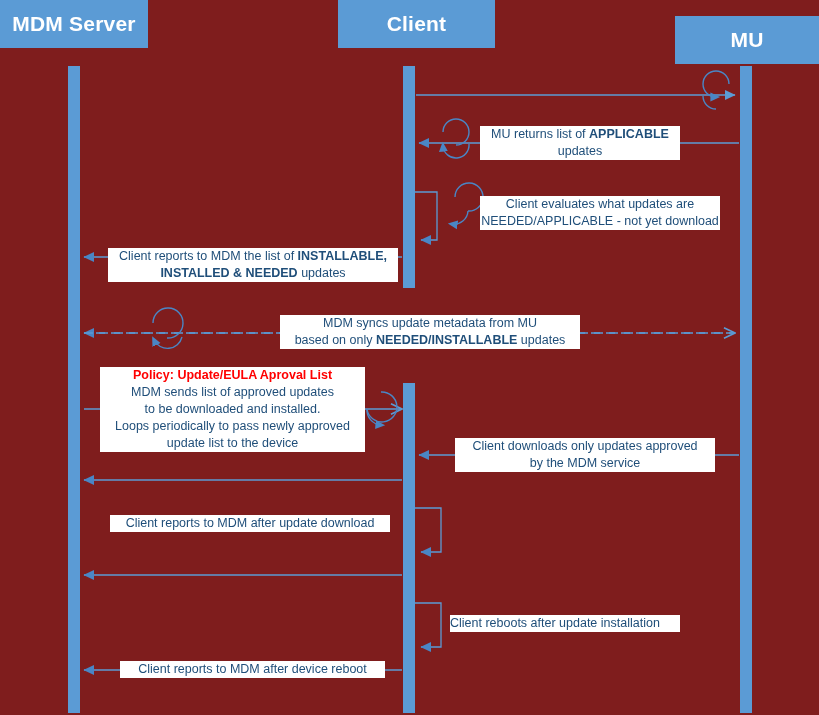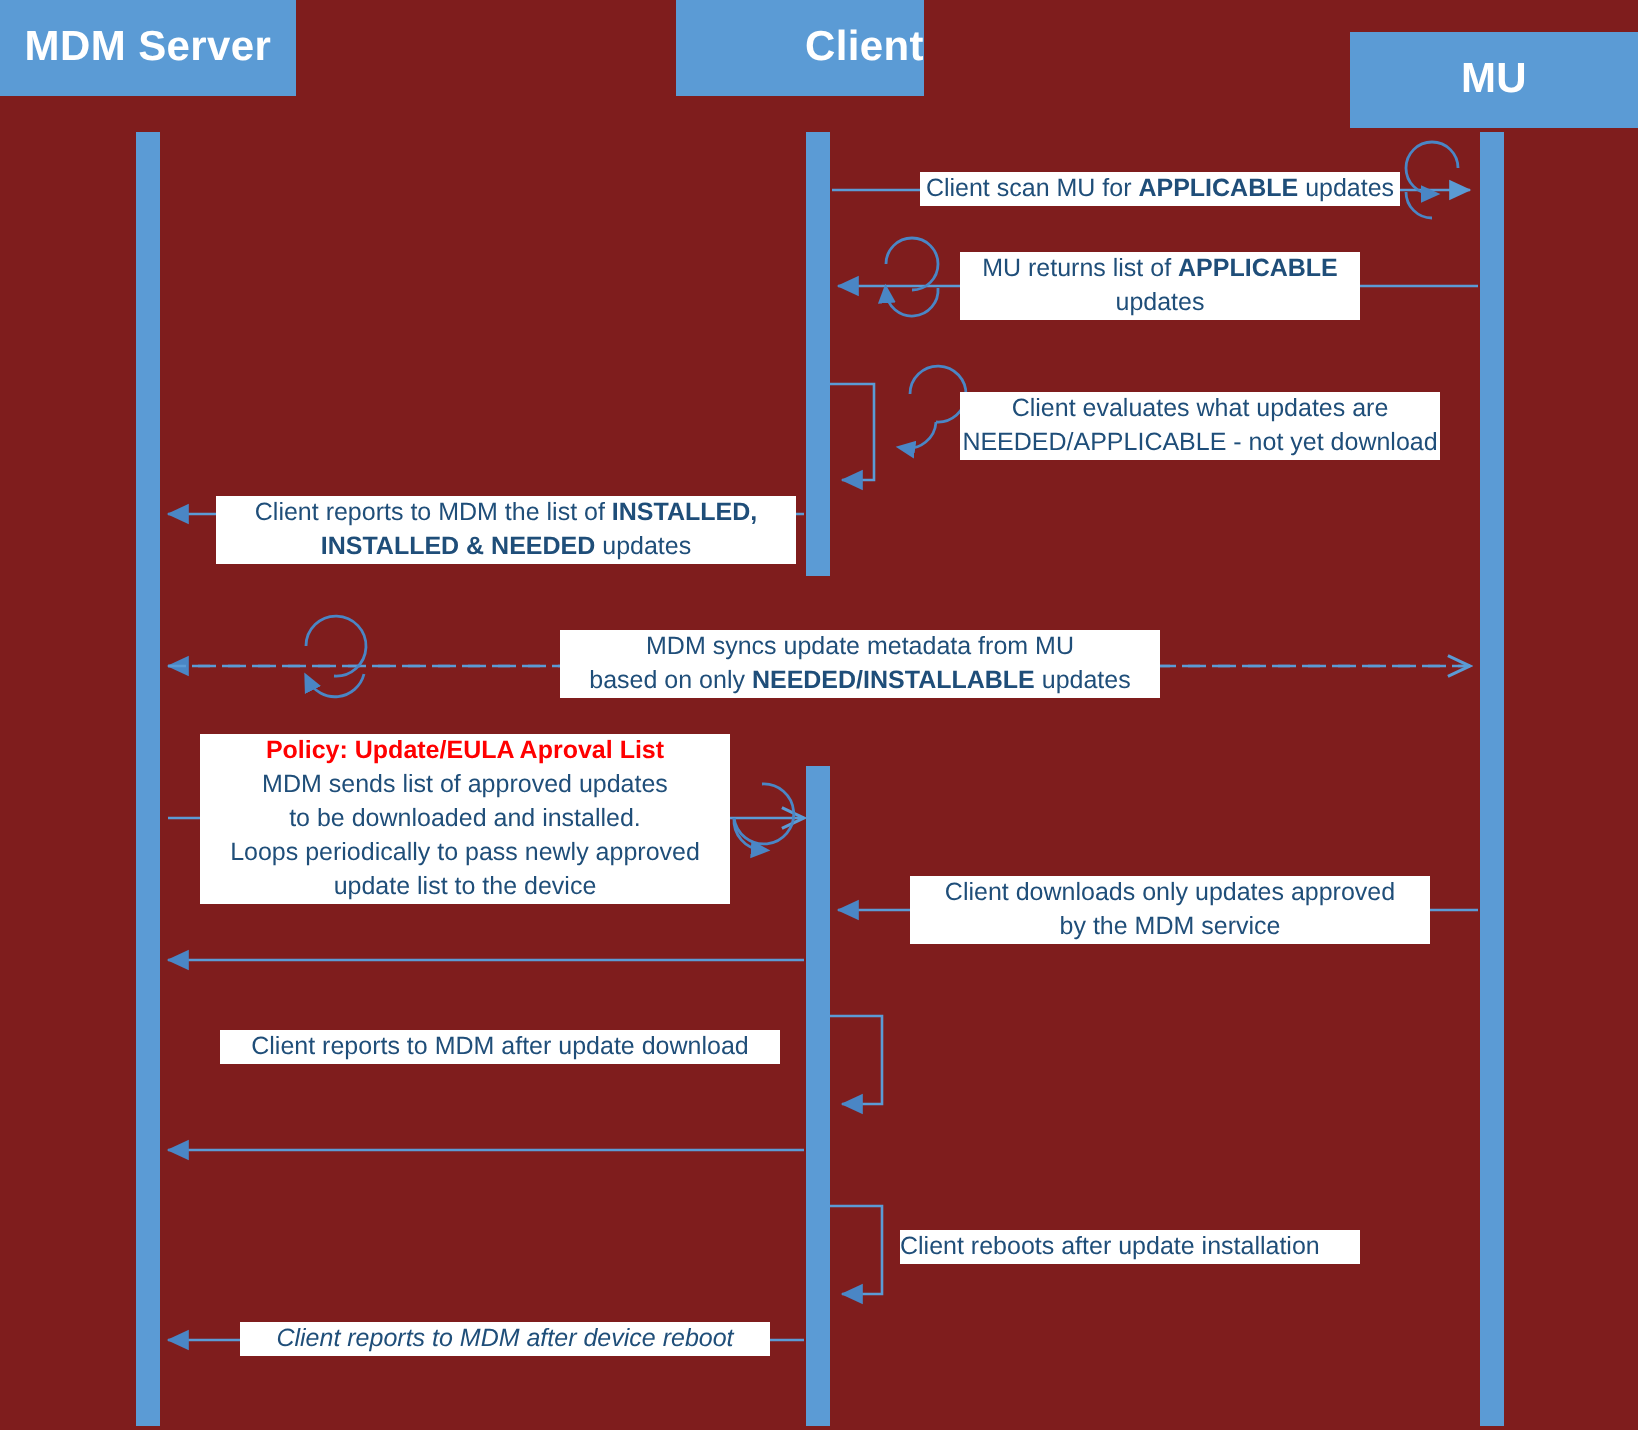--- a/index.html
+++ b/index.html
@@ -60,21 +60,21 @@
   }
 </style>
 </head>
 <body>
 
 <div id="diagram">
 
   <div class="header-box" style="left:0px; top:0px; width:148px; height:48px;">
     <span>MDM Server</span>
   </div>
-  <div class="header-box" style="left:338px; top:0px; width:124px; height:48px;justify-content:flex-end;">
+  <div class="header-box" style="left:338px; top:0px; width:157px; height:48px;">
     <span>Client</span>
   </div>
   <div class="header-box" style="left:675px; top:16px; width:144px; height:48px;">
     <span>MU</span>
   </div>
 
   <div class="lifeline" style="left:68px; top:66px; height:647px;"></div>
   <div class="lifeline" style="left:403px; top:66px; height:222px;"></div>
   <div class="lifeline" style="left:403px; top:383px; height:330px;"></div>
   <div class="lifeline" style="left:740px; top:66px; height:647px;"></div>
@@ -148,32 +148,31 @@
 
     <g>
       <path d="M415,603 L441,603 L441,647 L421,647" fill="none" stroke="#5b9bd5" stroke-width="1.3" marker-end="url(#arrL)"></path>
     </g>
 
     <g>
       <line x1="402" y1="670" x2="84" y2="670" stroke="#5b9bd5" stroke-width="1.3" marker-end="url(#arrL)"></line>
     </g>
   </svg>
 
-  <div class="msg-label" style="left:460px; top:86px; width:240px; background:#fff;"><span>Client scan MU for </span><b>APPLICABLE</b><span> updates</span></div>
   <div class="msg-label" style="left:480px; top:126px; width:200px; background:#fff;"><span>MU returns list of </span><b>APPLICABLE</b><span>
 updates</span></div>
   <div class="msg-label" style="left:480px; top:196px; width:240px; background:#fff;"><span>Client evaluates what updates are
 NEEDED/APPLICABLE - not yet download</span></div>
-  <div class="msg-label" style="left:108px; top:248px; width:290px; background:#fff;"><span>Client reports to MDM the list of </span><b>INSTALLED,</b><span>
+  <div class="msg-label" style="left:108px; top:248px; width:290px; background:#fff;"><span>Client reports to MDM the list of </span><b>INSTALLABLE,</b><span>
 </span><b>INSTALLED &amp; NEEDED</b><span> updates</span></div>
   <div class="msg-label" style="left:280px; top:315px; width:300px; background:#fff;"><span>MDM syncs update metadata from MU
 based on only </span><b>NEEDED/INSTALLABLE</b><span> updates</span></div>
   <div class="msg-label" style="left:100px; top:367px; width:265px; background:#fff;"><span class="policy-title">Policy: Update/EULA Aproval List</span><span>MDM sends list of approved updates
 to be downloaded and installed.
 Loops periodically to pass newly approved
 update list to the device</span></div>
   <div class="msg-label" style="left:455px; top:438px; width:260px; background:#fff;"><span>Client downloads only updates approved
 by the MDM service</span></div>
   <div class="msg-label" style="left:110px; top:471px; width:280px; background:#fff;margin-top:44px;"><span>Client reports to MDM after update download</span></div>
   <div class="msg-label" style="left:450px; top:615px; width:230px; background:#fff; text-align:left;"><span>Client reboots after update installation</span></div>
-  <div class="msg-label" style="left:120px; top:661px; width:265px; background:#fff;font-style:italic;"><span>Client reports to MDM after device reboot</span></div>
+  <div class="msg-label" style="left:120px; top:661px; width:265px; background:#fff;"><span>Client reports to MDM after device reboot</span></div>
 
 </div>
 
 </body></html>

